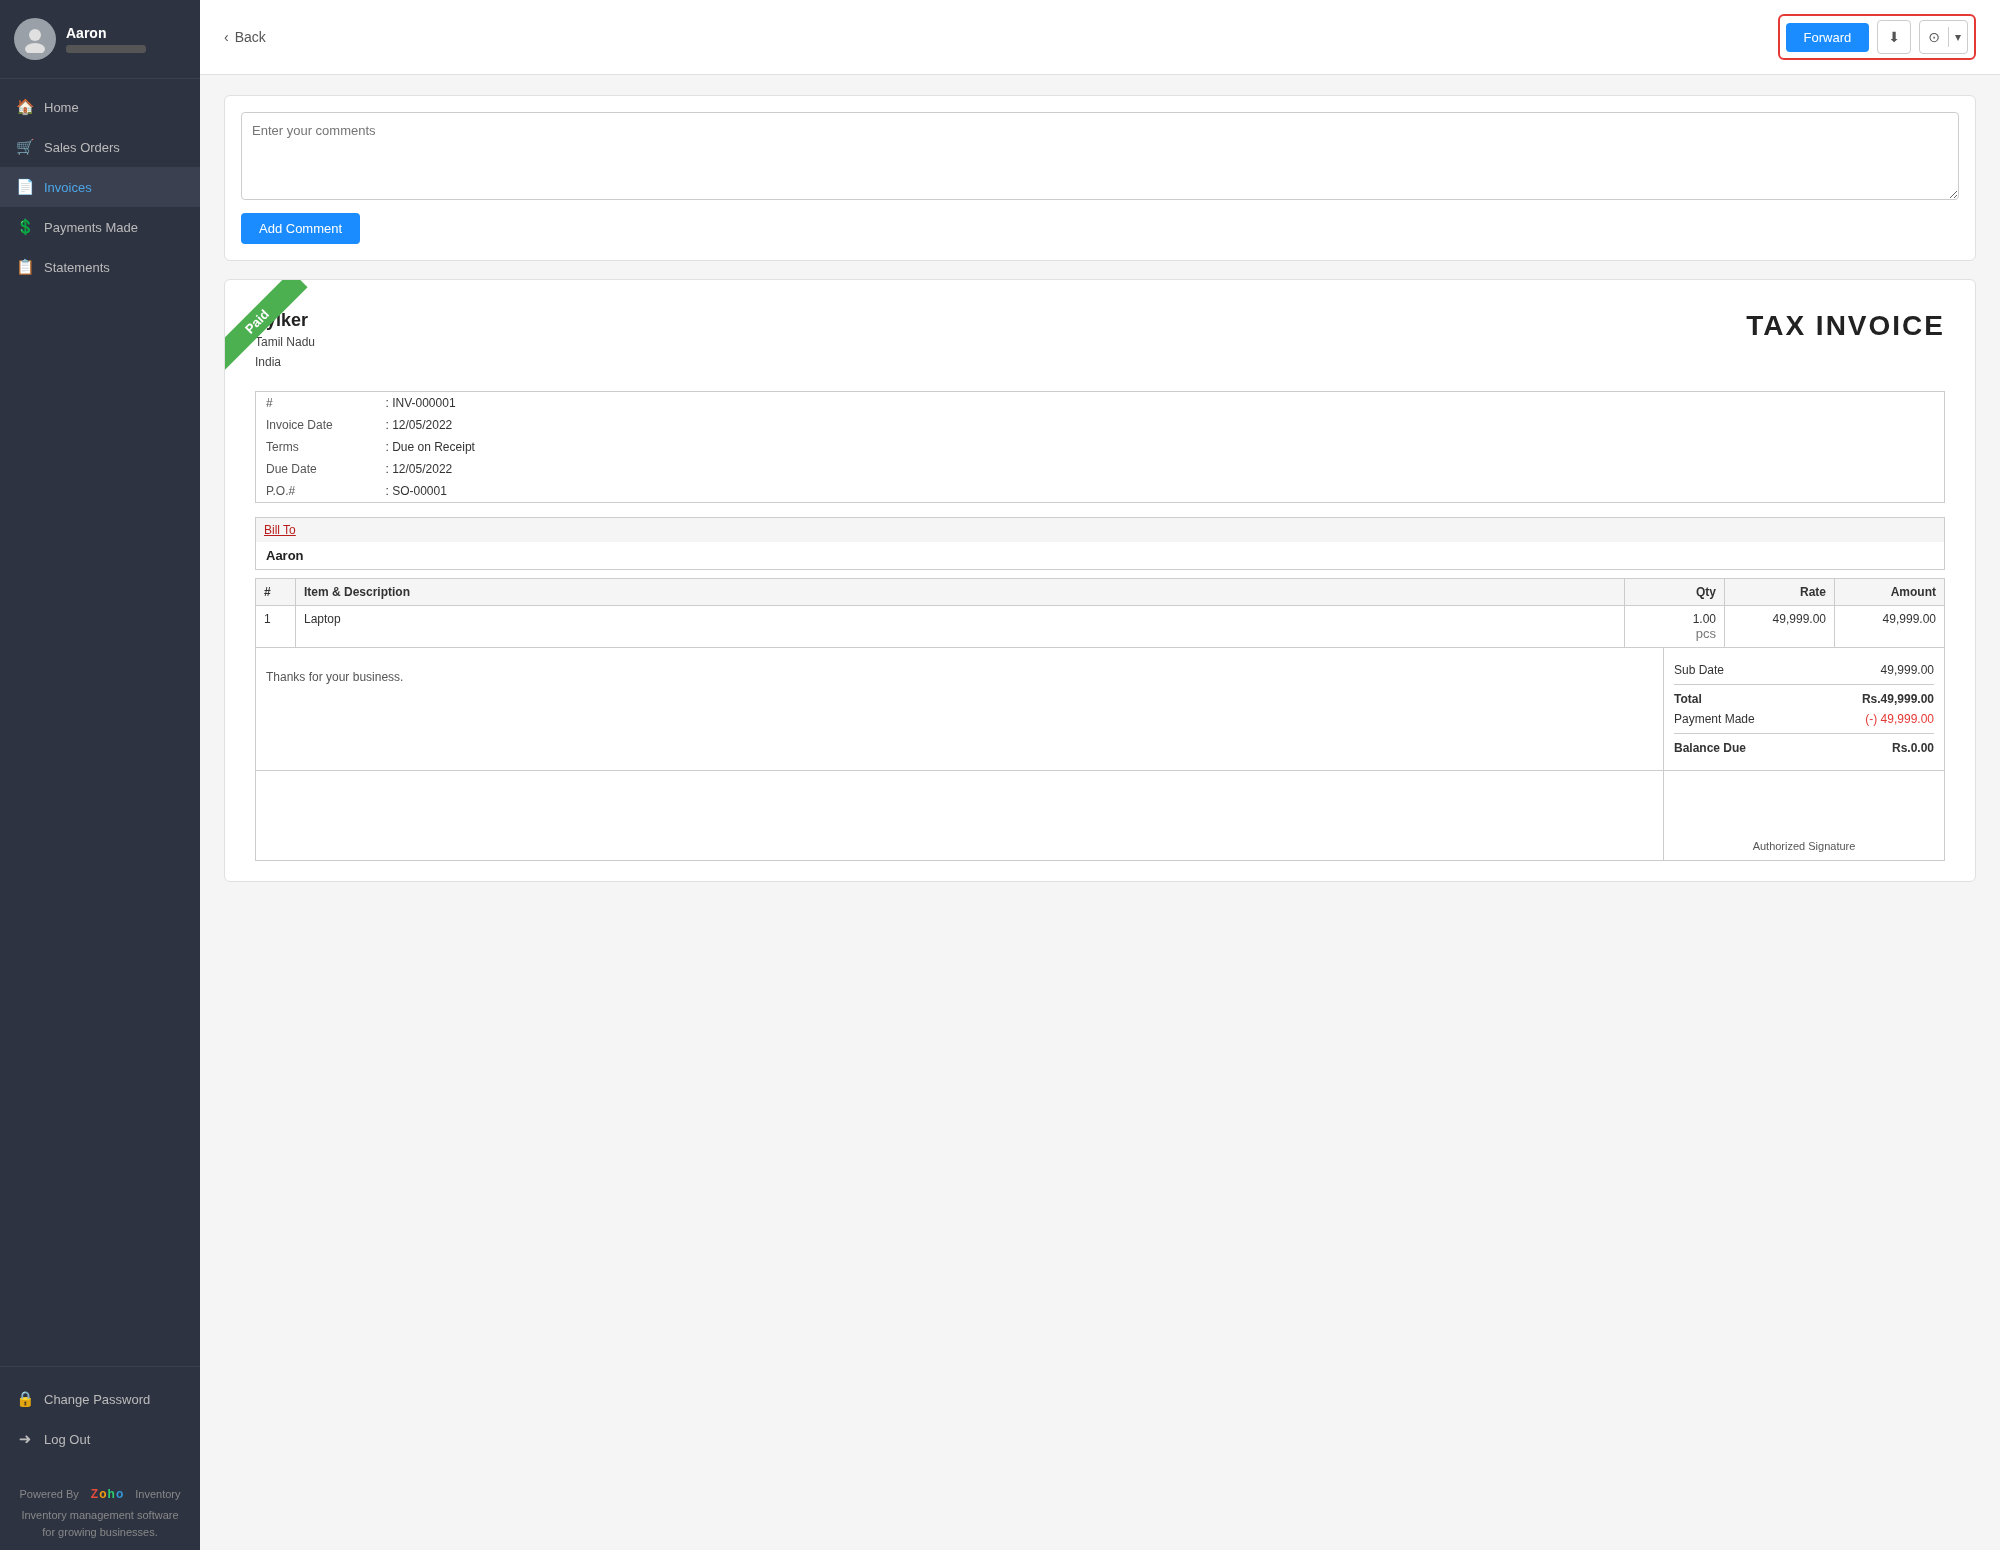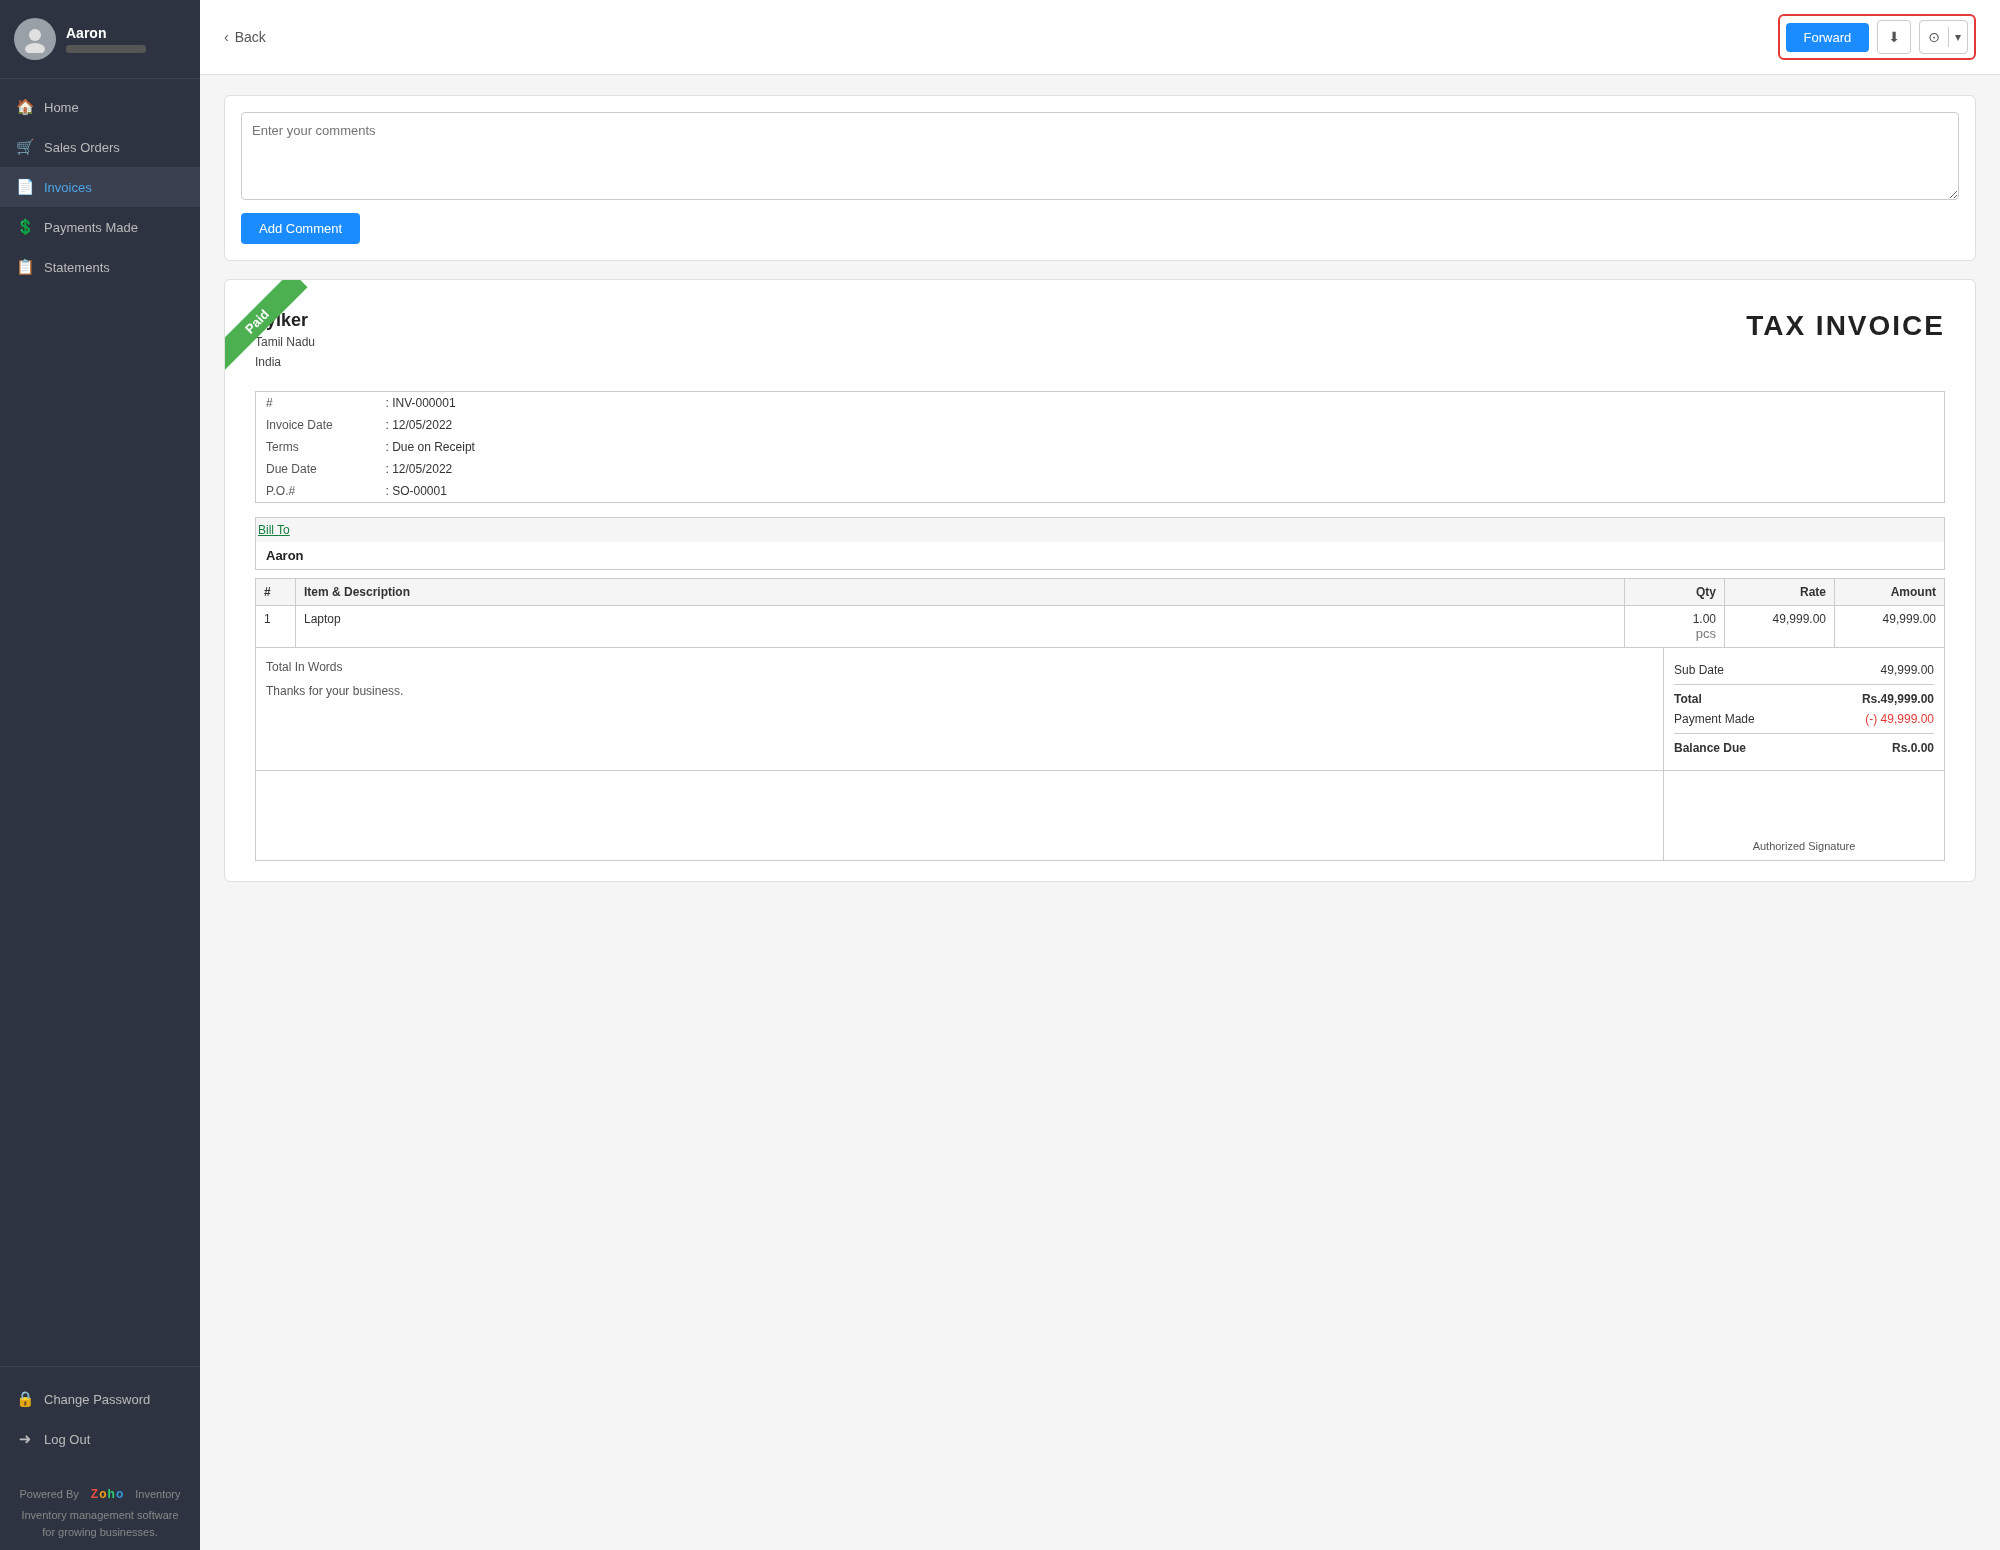--- a/index.html
+++ b/index.html
@@ -269,23 +269,23 @@
       vertical-align: top;
     }
     .invoice-details .label-col { width: 120px; color: #555; }
     .invoice-details .value-col { color: #333; }
 
     .bill-to-section { margin-bottom: 8px; }
     .bill-to-label {
       background: #f5f5f5;
       border: 1px solid #ccc;
       border-bottom: none;
-      padding: 5px 2px;
+      padding: 5px 8px;
       font-size: 12px;
-      color: #15803d;
+      color: #b91c1c;
       text-decoration: underline;
     }
     .bill-to-name {
       border: 1px solid #ccc;
       border-top: none;
       padding: 6px 10px;
       font-size: 13px;
       font-weight: bold;
       color: #222;
     }
@@ -530,21 +530,20 @@
                 1.00<br><span class="item-qty-unit">pcs</span>
               </td>
               <td class="right">49,999.00</td>
               <td class="right">49,999.00</td>
             </tr>
           </tbody>
         </table>
 
         <div class="invoice-footer">
           <div class="footer-left">
-            <div class="total-words-label">Total In Words</div>
             <div class="thanks-msg">Thanks for your business.</div>
           </div>
           <div class="footer-right">
             <div class="totals-row">
               <span>Sub Date</span>
               <span>49,999.00</span>
             </div>
             <div class="totals-divider"></div>
             <div class="totals-row bold">
               <span>Total</span>

